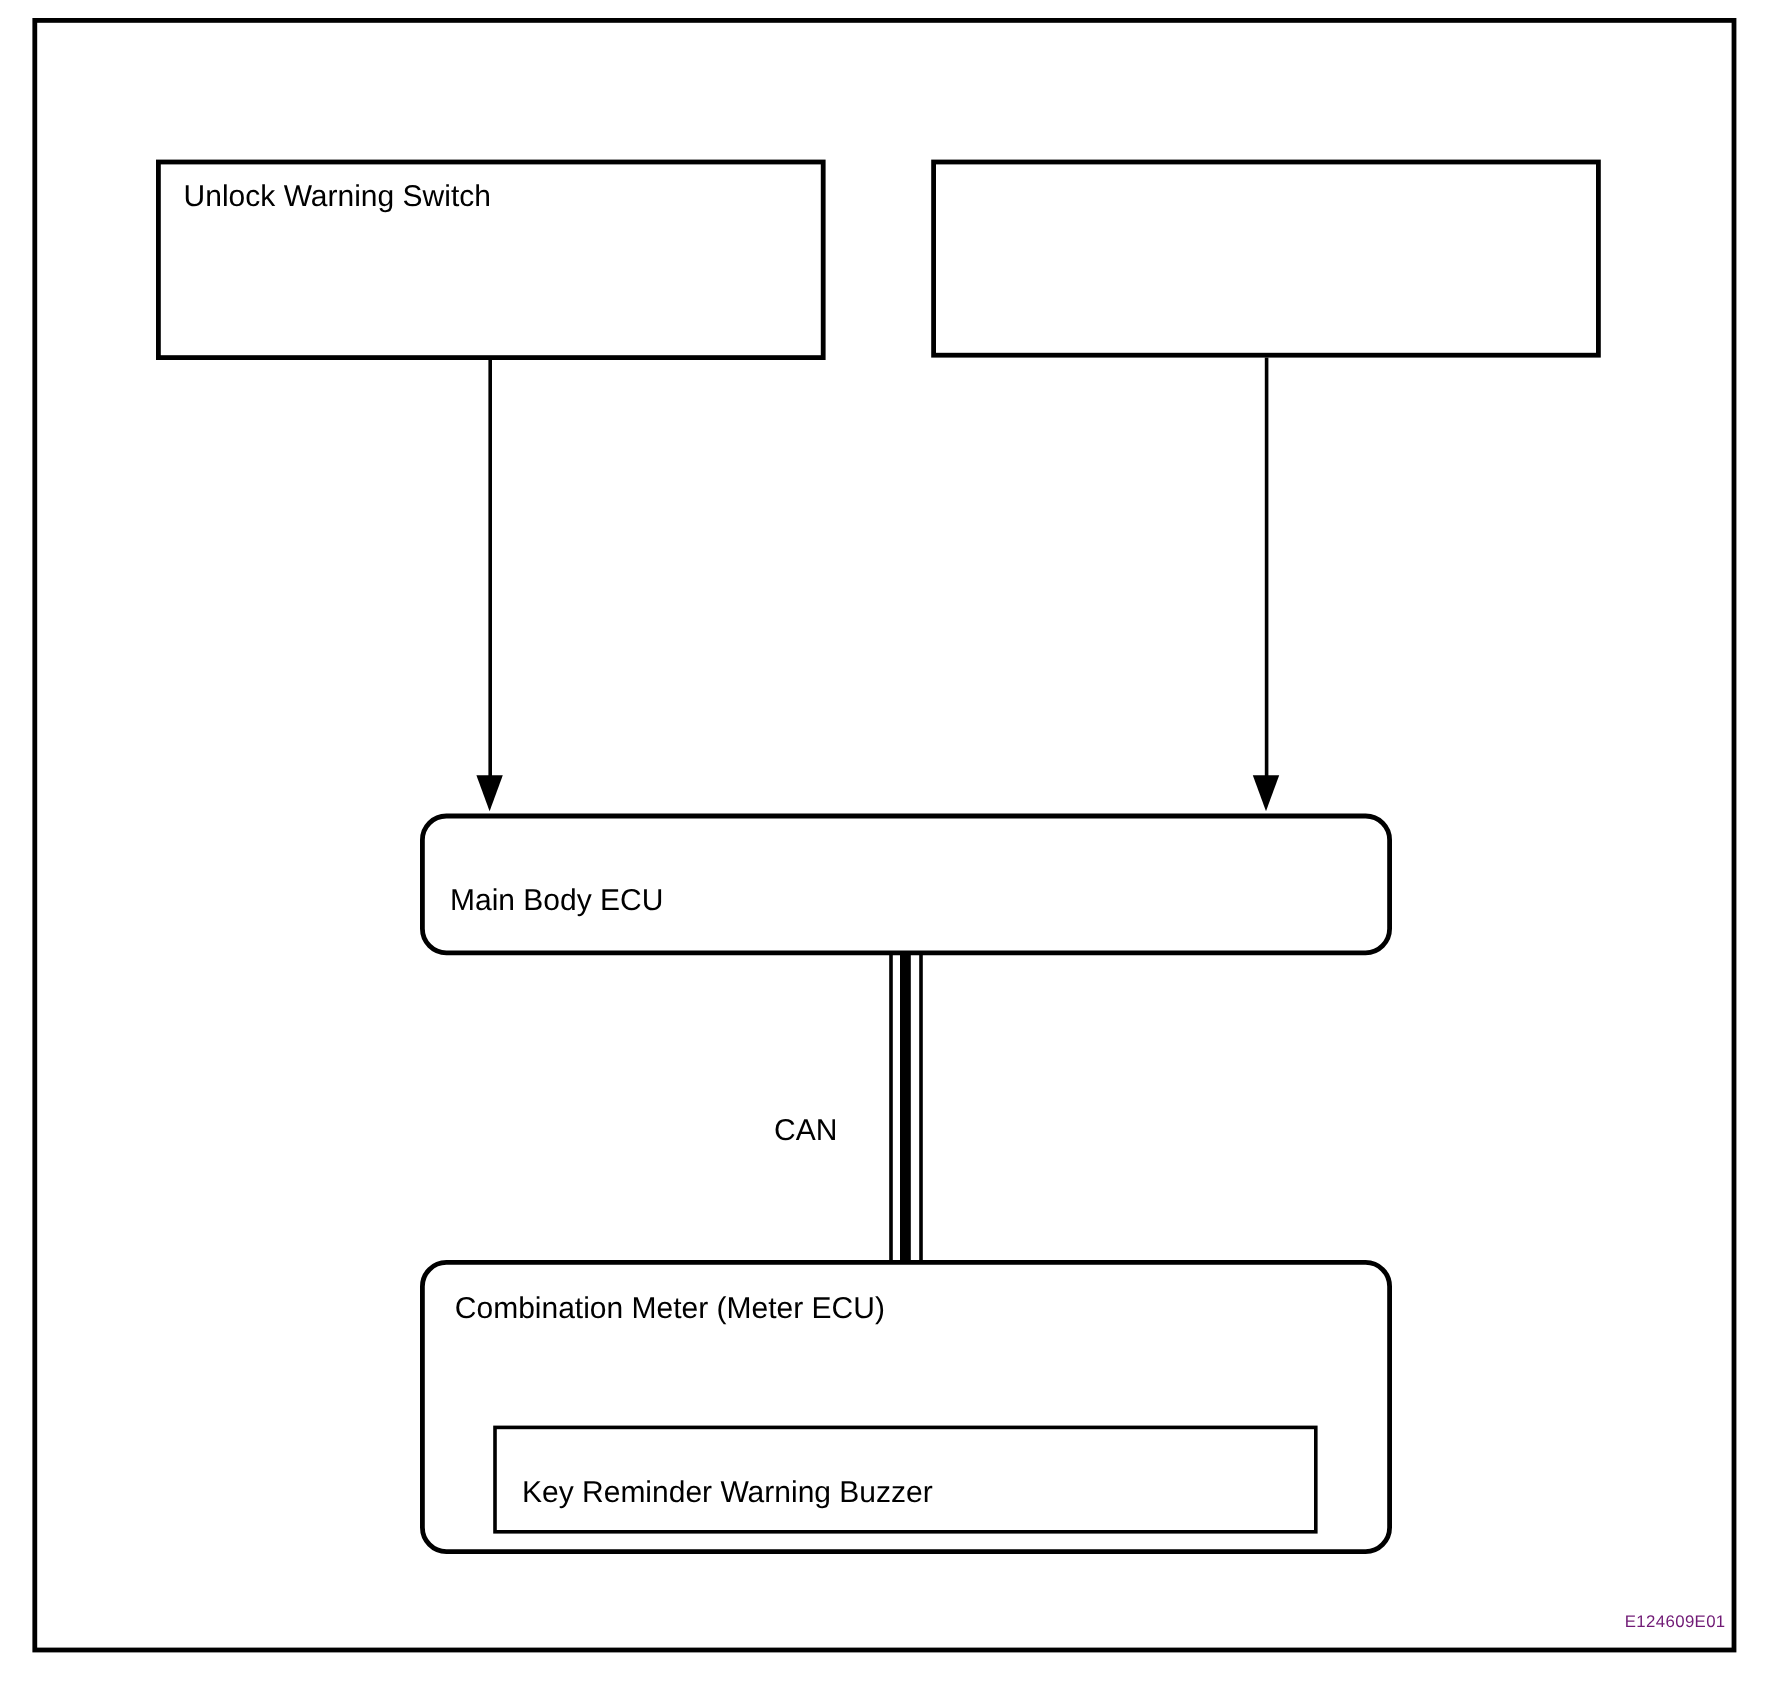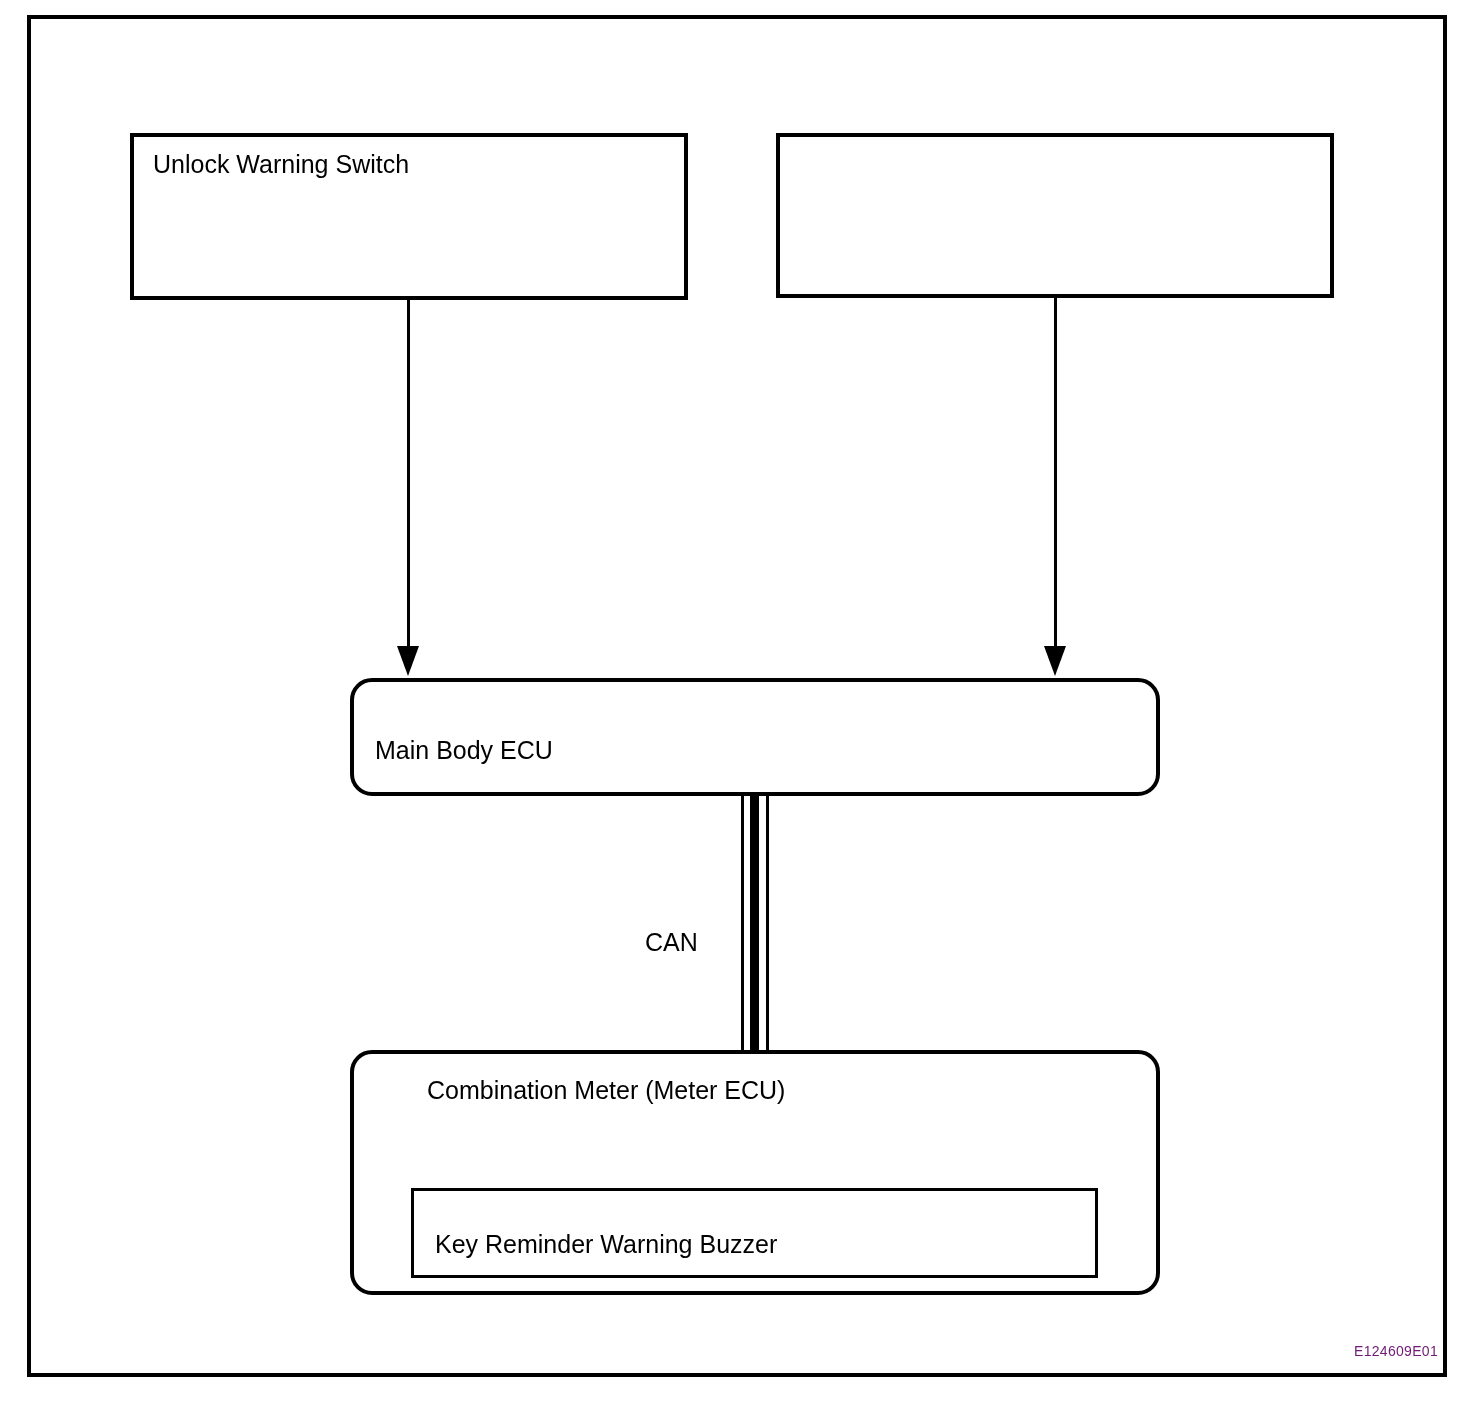--- a/index.html
+++ b/index.html
@@ -115,21 +115,21 @@
   </div>
   <div class="block-label" style="left:375px; top:697px; width:760px;margin-top:37px;">Main Body ECU</div>
 
   <div class="bus-line bus-thin" style="left:741px; top:794px; height:258px;"></div>
   <div class="bus-line bus-thick" style="left:750px; top:794px; height:258px;"></div>
   <div class="bus-line bus-thin" style="left:766px; top:794px; height:258px;"></div>
   <div class="bus-label" style="left:645px; top:894px;margin-top:33px;">CAN</div>
 
   <div class="block-round" style="left:350px; top:1050px; width:810px; height:245px;">
   </div>
-  <div class="block-label" style="left:379px; top:1074px; width:760px;margin-left:48px;">Combination Meter (Meter ECU)</div>
+  <div class="block-label" style="left:379px; top:1074px; width:760px;">Combination Meter (Meter ECU)</div>
 
   <div class="block-thin" style="left:411px; top:1188px; width:687px; height:90px;">
   </div>
   <div class="block-label" style="left:435px; top:1195px; width:640px;margin-top:33px;">Key Reminder Warning Buzzer</div>
 
   <div class="ref-code" style="left:1354px; top:1341px;">E124609E01</div>
 
 </div>
 
 </body></html>

